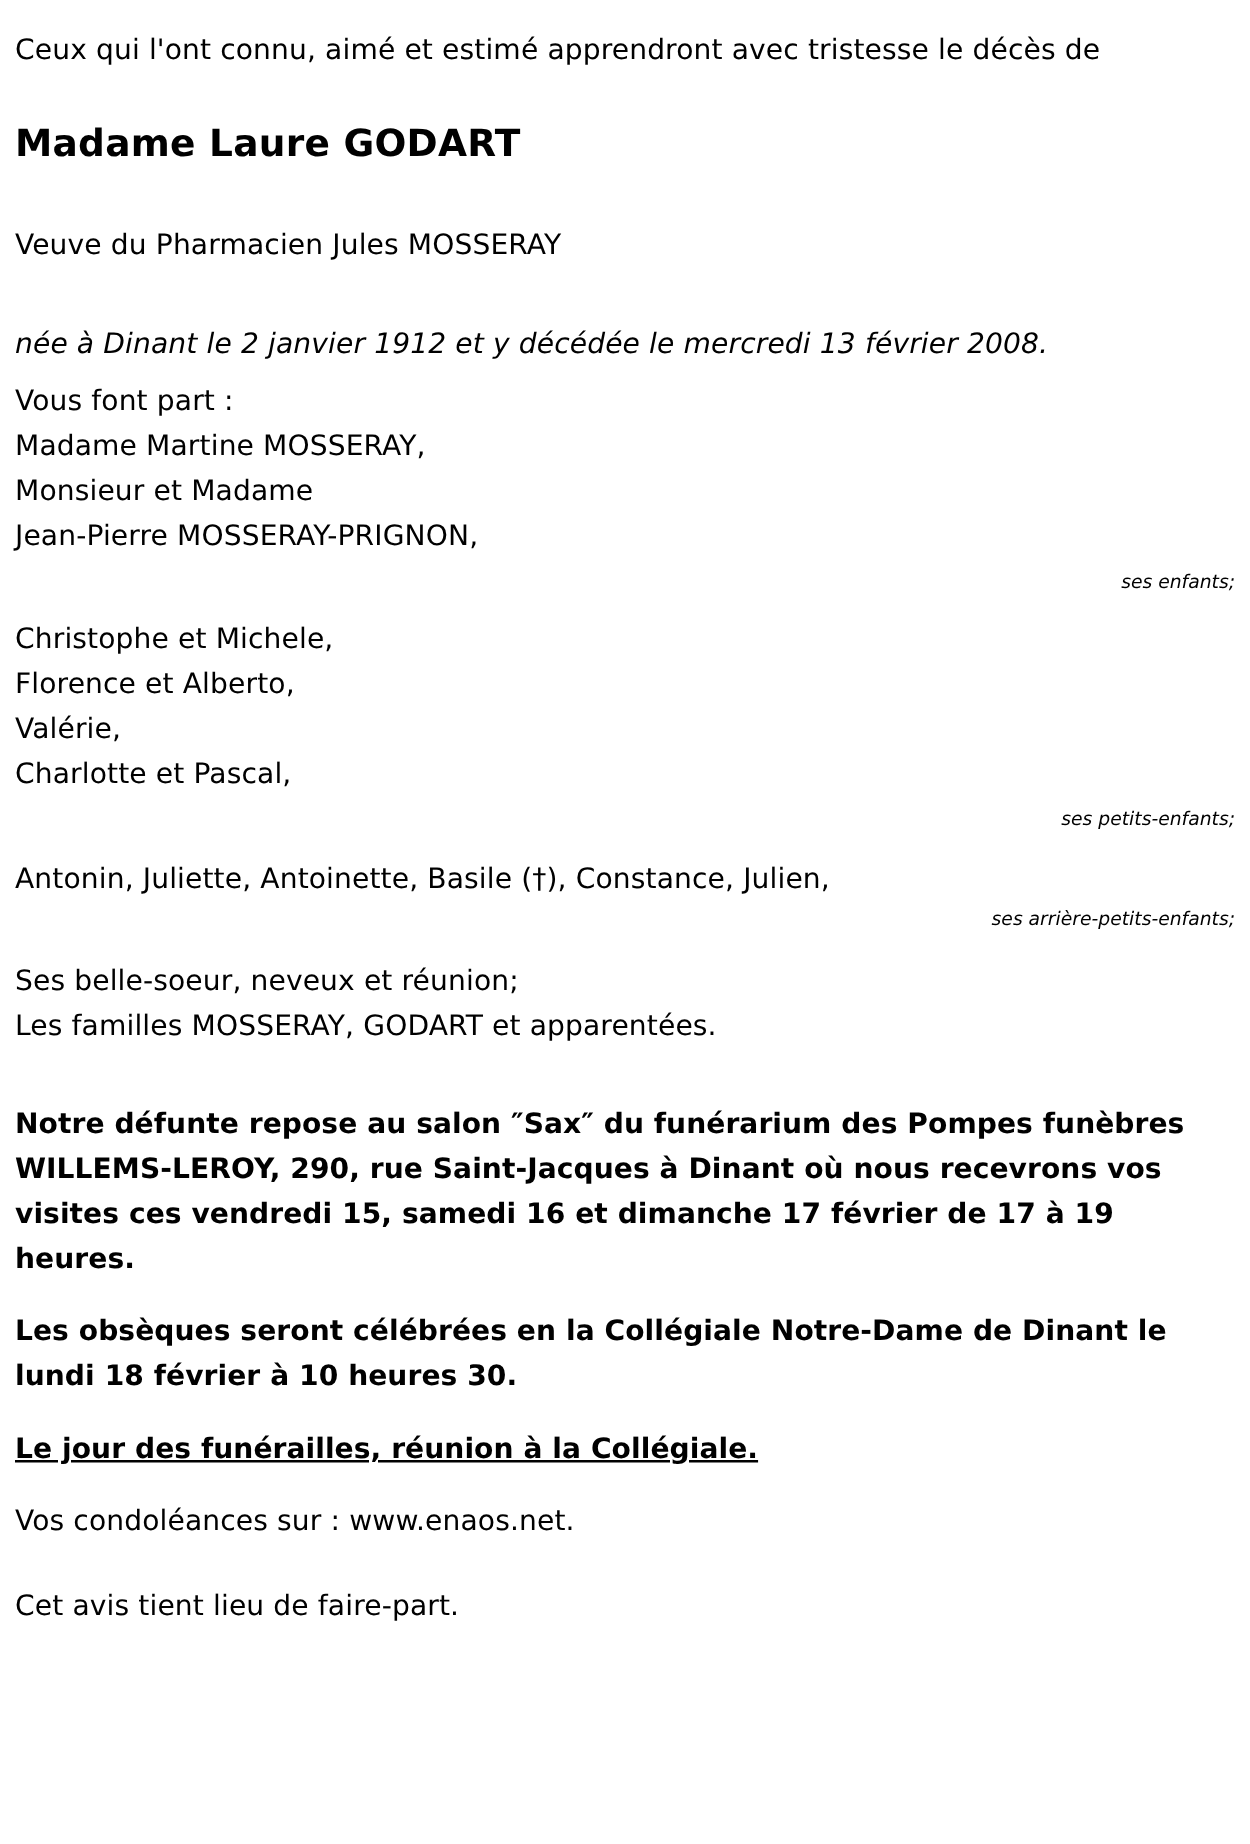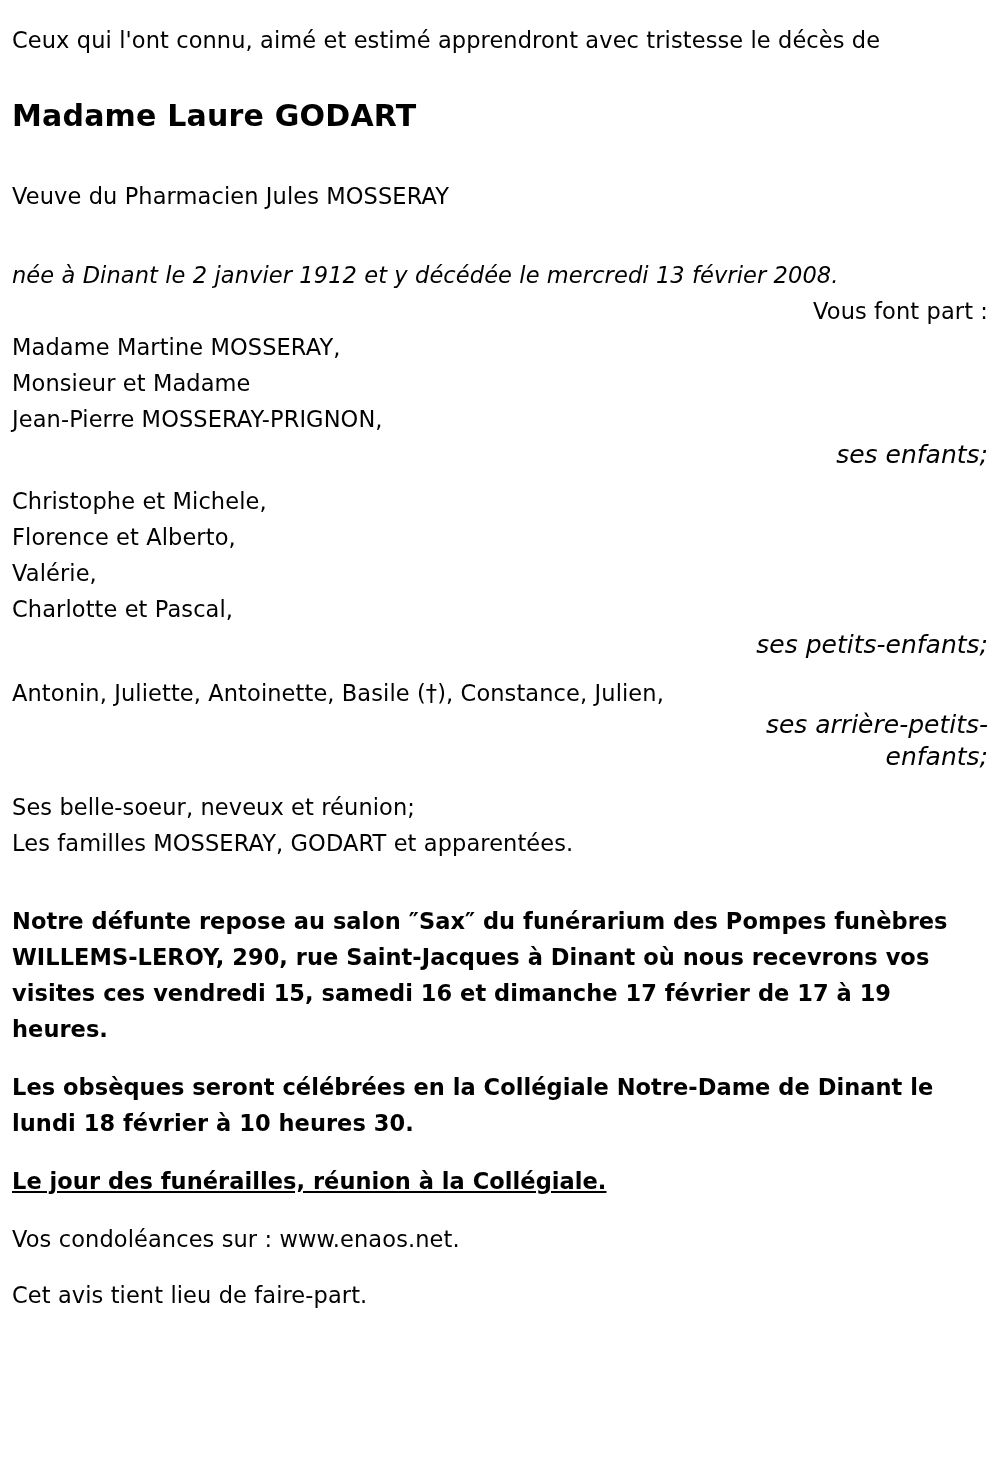--- a/index.html
+++ b/index.html
@@ -38,49 +38,49 @@
     letter-spacing: 0.05px;
   }
   .title {
     font-size: 30px;
     line-height: 40px;
     font-weight: 700;
     letter-spacing: 0.2px;
     margin: 0;
   }
   .rel {
-    font-size: 25px;
+    font-size: 15px;
     line-height: 32px;
     font-style: italic;
     text-align: right;
     margin: 0;
   }
   .rel-narrow {
     margin-left: auto;
     width: 260px;
   }
 
   
   .b-intro      { margin-top: 10px; }
   .b-title      { margin-top: 38px; }
   .b-veuve      { margin-top: 42px; }
   .b-born       { margin-top: 43px; font-style: italic; }
-  .b-announce   { margin-top: 0; text-align: right; }
+  .b-announce   { margin-top: 10px; }
   .b-enfants    { margin-top: 2px; }
   .b-gc-names   { margin-top: 12px; }
   .b-petits     { margin-top: 2px; }
   .b-ggc-names  { margin-top: 14px; }
   .b-arriere    { margin-top: -2px; }
   .b-families   { margin-top: 16px; }
   .b-repose     { margin-top: 42px; }
   .b-obseques   { margin-top: 22px; }
   .b-reunion    { margin-top: 22px; text-decoration: underline; }
   .b-incin      { margin-top: 22px; }
   .b-condo      { margin-top: 22px; }
-  .b-faire      { margin-top: 20px; }
+  .b-faire      { margin-top: 32px; }
 </style>
 </head>
 <body>
 
 <div class="page">
 
   <p class="para b-intro">Ceux qui l'ont connu, aimé et estimé apprendront avec tristesse le décès de</p>
 
   <h1 class="title b-title">Madame Laure GODART</h1>
 

